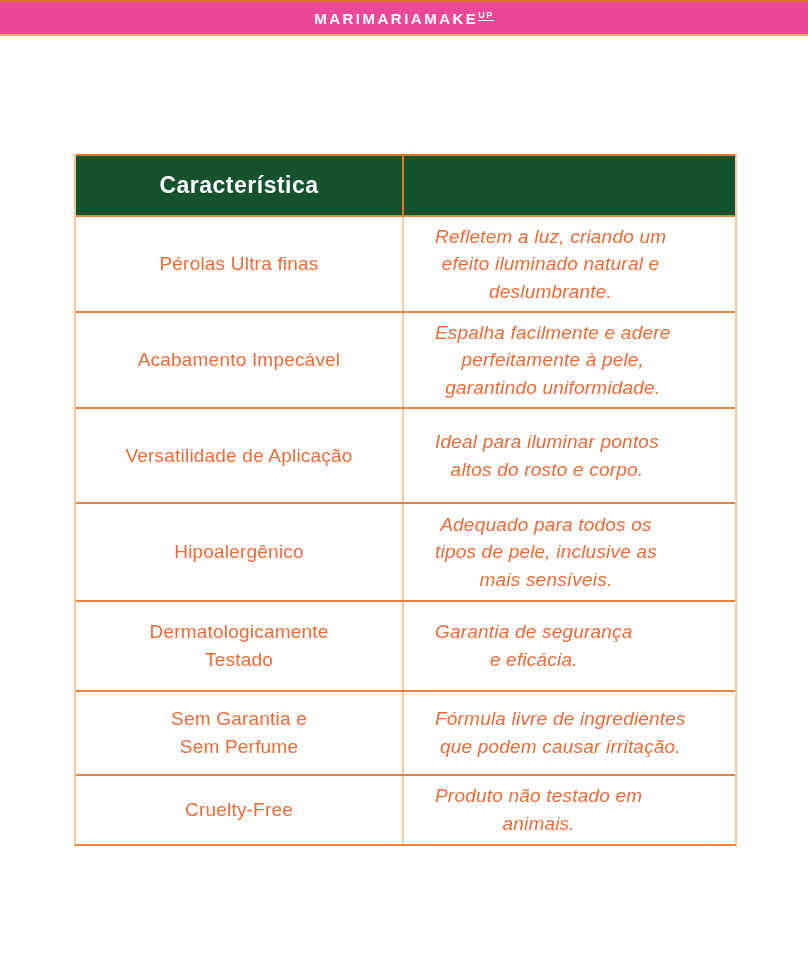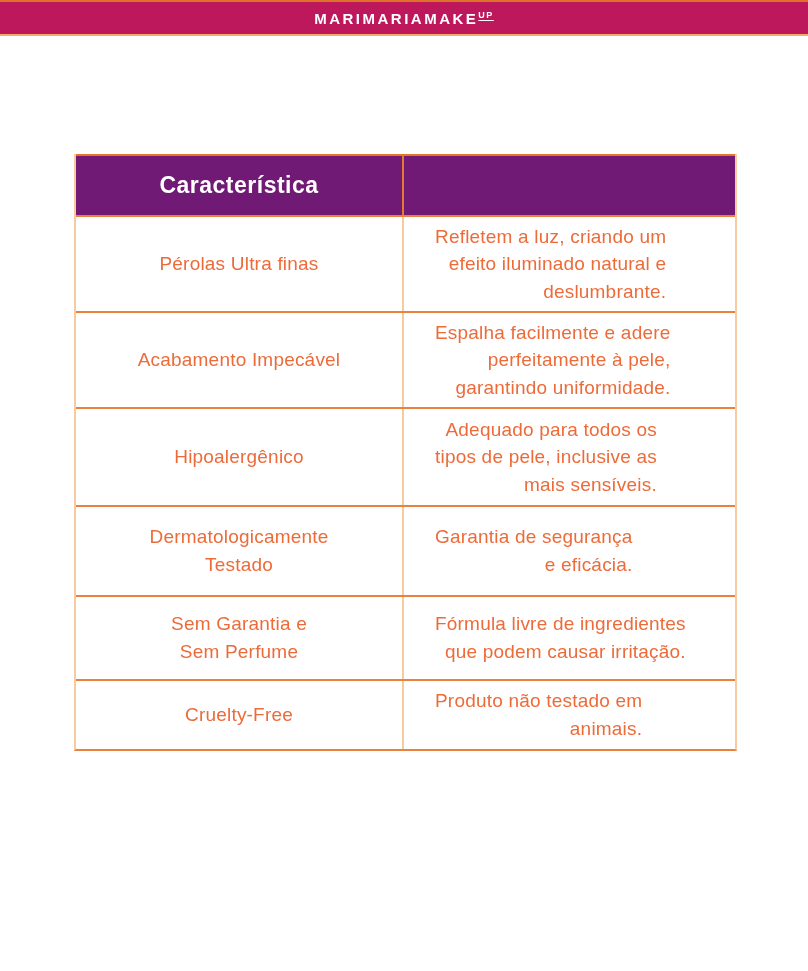--- a/index.html
+++ b/index.html
@@ -10,21 +10,21 @@
     position: relative;
     font-family: "Liberation Sans", sans-serif;
     overflow: hidden;
   }
 
   
   .brand-bar {
     position: absolute;
     left: 0; top: 0;
     width: 808px; height: 36px;
-    background: #be185d;
+    background: #ec4899;
     border-top: 2px solid #DE7226;
     border-bottom: 2px solid #F4AC6E;
     display: flex;
     align-items: center;
     justify-content: center;
   }
   .logo {
     color: #ffffff;
     font-weight: bold;
     font-size: 15px;
@@ -47,21 +47,21 @@
     width: 663px;
     border-left: 2px solid #F7CBA0;
     border-right: 2px solid #F7CBA0;
     border-bottom: 2px solid #E8823C;
     background: #ffffff;
   }
   .thead {
     display: grid;
     grid-template-columns: 328px 1fr;
     height: 61px;
-    background: #701a75;
+    background: #14532d;
     border-top: 2px solid #E2772C;
   }
   .th {
     display: flex;
     align-items: center;
     justify-content: center;
     color: #ffffff;
     font-weight: bold;
     font-size: 23px;
     letter-spacing: 0.5px;
@@ -82,23 +82,24 @@
     line-height: 1.45;
     white-space: pre-line;
   }
   .td.feature {
     justify-content: center;
     text-align: center;
     border-right: 2px solid #F7CBA0;
     padding: 0 9px;
   }
   .td.benefit {
-    text-align: right;
+    text-align: center;
     padding-left: 31px;
     padding-right: 8px;
+    font-style: italic;
   }
 </style>
 </head>
 <body>
 
 <header class="brand-bar">
   <div class="logo"><span>MARIMARIAMAKE</span><span class="sup">UP</span></div>
 </header>
 
 <section class="feature-table">
@@ -113,20 +114,25 @@
 deslumbrante.</div>
   </div>
 
   <div class="trow" style="height:96px">
     <div class="td feature">Acabamento Impecável</div>
     <div class="td benefit">Espalha facilmente e adere
 perfeitamente à pele,
 garantindo uniformidade.</div>
   </div>
 
+  <div class="trow" style="height:95px">
+    <div class="td feature">Versatilidade de Aplicação</div>
+    <div class="td benefit">Ideal para iluminar pontos
+altos do rosto e corpo.</div>
+  </div>
 
   <div class="trow" style="height:98px">
     <div class="td feature">Hipoalergênico</div>
     <div class="td benefit">Adequado para todos os
 tipos de pele, inclusive as
 mais sensíveis.</div>
   </div>
 
   <div class="trow" style="height:90px">
     <div class="td feature">Dermatologicamente

